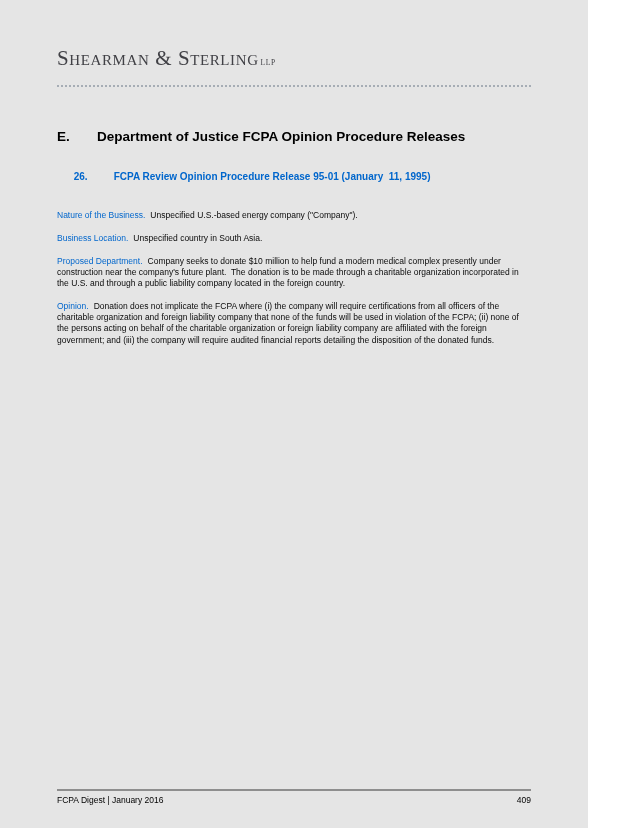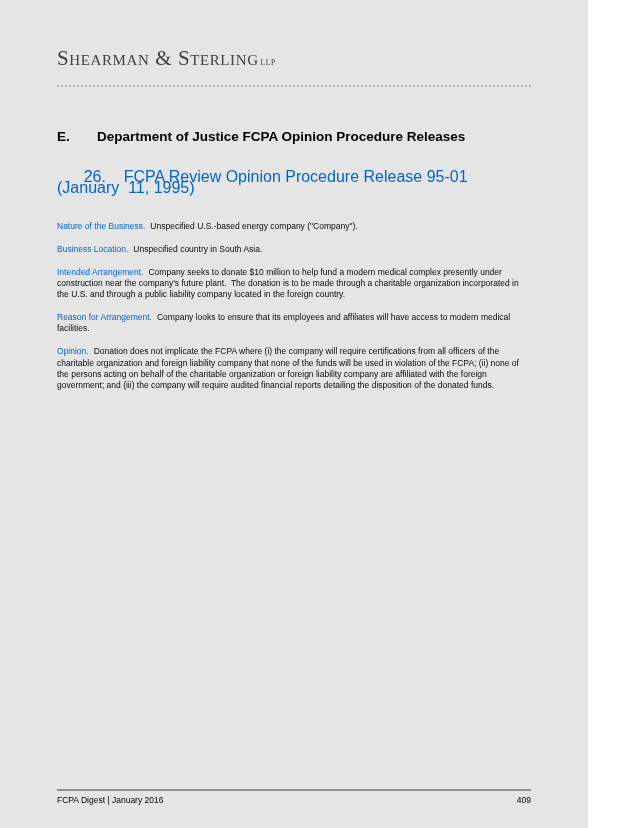--- a/index.html
+++ b/index.html
@@ -57,22 +57,22 @@
   
   .body-copy {
     position: absolute;
     top: 160px;
     left: 57px;
     right: 57px;
     font-size: 8.5px;
     line-height: 11.2px;
   }
   .release-heading {
-    font-size: 16px;
-    font-weight: normal;
+    font-size: 10px;
+    font-weight: bold;
     color: var(--accent);
     margin: 0 0 16px 0;
     white-space: pre-wrap;
   }
   .release-heading .num {
     display: inline-block;
     width: 40px;
   }
   .para { margin: 0 0 11.8px 0; }
   .lead {
@@ -133,29 +133,26 @@
 
     <p class="para">
       <span class="lead">Nature of the Business.</span><span class="para-text">Unspecified U.S.-based energy company ("Company").</span>
     </p>
 
     <p class="para">
       <span class="lead">Business Location.</span><span class="para-text">Unspecified country in South Asia.</span>
     </p>
 
     <p class="para">
-      <span class="lead">Intended Arrangement.</span><span class="para-text">Company seeks to donate $10 million to help fund a modern medical complex presently under construction near the company's future plant.  The donation is to be made through a charitable organization incorporated in the U.S. and through a public liability company located in the foreign country.</span>
+      <span class="lead">Proposed Department.</span><span class="para-text">Company seeks to donate $10 million to help fund a modern medical complex presently under construction near the company's future plant.  The donation is to be made through a charitable organization incorporated in the U.S. and through a public liability company located in the foreign country.</span>
     </p>
 
     <div class="num-list">
     </div>
 
-    <p class="para">
-      <span class="lead">Reason for Arrangement.</span><span class="para-text">Company looks to ensure that its employees and affiliates will have access to modern medical facilities.</span>
-    </p>
 
     <p class="para">
       <span class="lead">Opinion.</span><span class="para-text">Donation does not implicate the FCPA where (i) the company will require certifications from all officers of the charitable organization and foreign liability company that none of the funds will be used in violation of the FCPA; (ii) none of the persons acting on behalf of the charitable organization or foreign liability company are affiliated with the foreign government; and (iii) the company will require audited financial reports detailing the disposition of the donated funds.</span>
     </p>
 
   </div>
 
   <div class="footer-rule"></div>
   <div class="footer">
     <span>FCPA Digest | January 2016</span>

